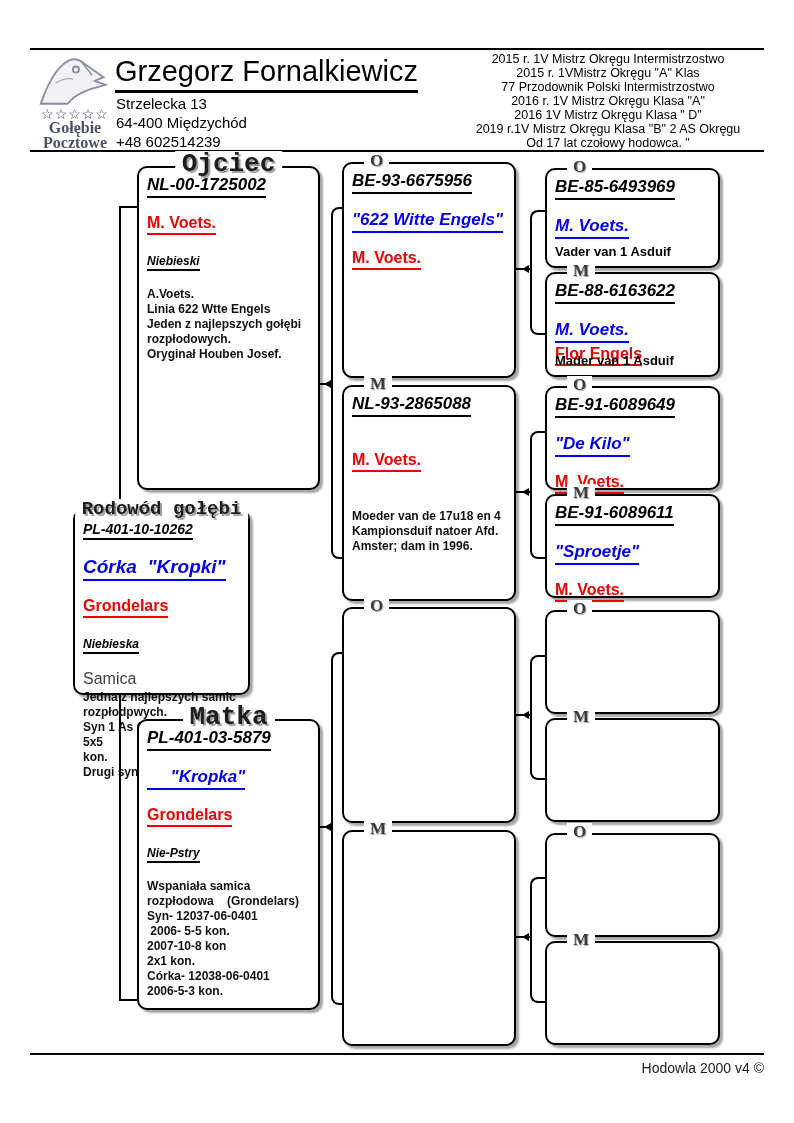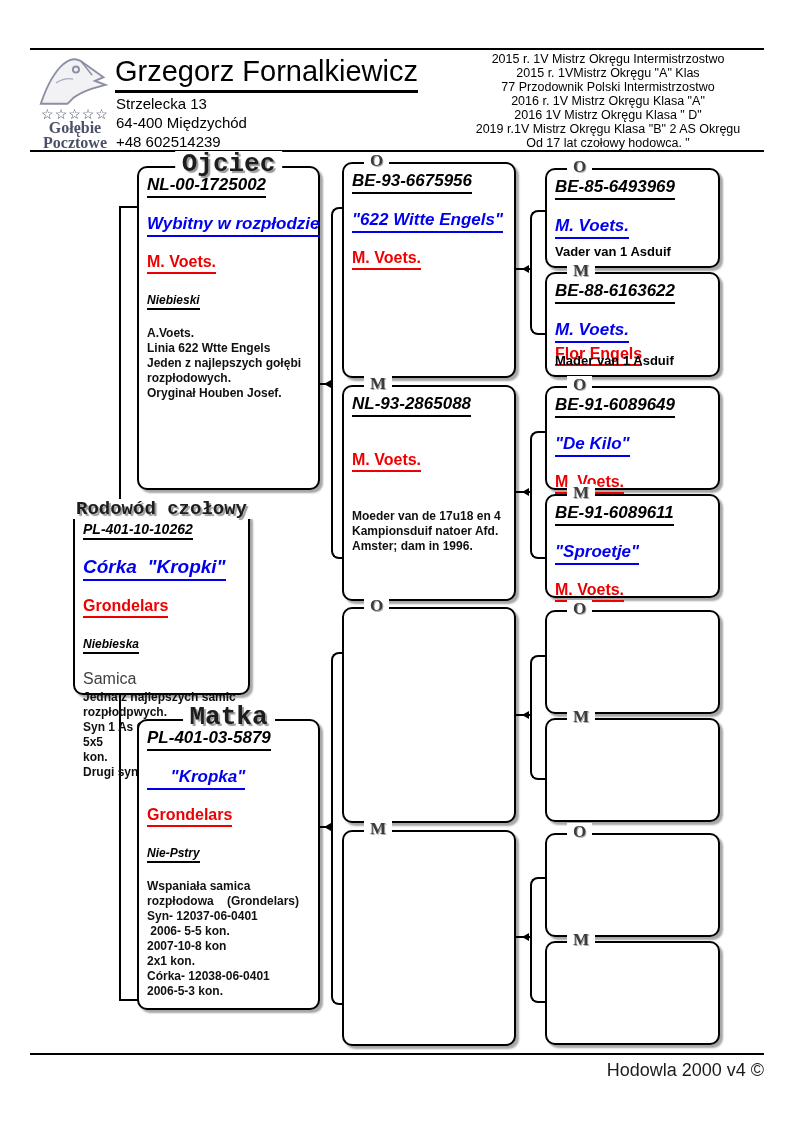--- a/index.html
+++ b/index.html
@@ -36,21 +36,21 @@
   .sex{font-size:16px;color:#3f3f3f;margin-bottom:2px;}
   .desc{font-size:12px;font-weight:bold;line-height:15px;white-space:pre-wrap;color:#101010;margin-top:3px;}
   .note{position:absolute;left:8px;bottom:7px;font-size:13px;font-weight:bold;}
   .gap{height:18px;}
   
   .cv{position:absolute;width:0;border-left:2px solid #000;}
   .ch{position:absolute;height:0;border-top:2px solid #000;}
   .bracket{position:absolute;border-left:2px solid #000;border-top:2px solid #000;border-bottom:2px solid #000;
            border-radius:8px 0 0 8px;}
   .chev{position:absolute;width:0;height:0;border-top:4px solid transparent;border-bottom:4px solid transparent;border-right:7px solid #000;}
-  .footer{position:absolute;right:30px;top:1060px;font-size:18px;color:#1c1c1c;}
+  .footer{position:absolute;right:30px;top:1060px;font-size:14px;color:#1c1c1c;}
 </style>
 </head>
 <body>
 
 <div class="page">
 
   <div class="rule" style="top:48px"></div>
 
   <div class="logo">
     <svg width="76" height="54" viewBox="0 0 80 56">
@@ -107,32 +107,31 @@
   <div class="ch" style="left:516px;top:714px;width:15px"></div>
   <div class="chev" style="left:522px;top:711px"></div>
 
   <div class="bracket" style="left:530px;top:877px;width:15px;height:122px"></div>
   <div class="ch" style="left:516px;top:936px;width:15px"></div>
   <div class="chev" style="left:522px;top:933px"></div>
 
   <div class="pbox" style="left:137px;top:166px;width:183px;height:324px">
     <div class="ptitle">Ojciec</div>
     <div class="ln ring"><span>NL-00-1725002</span></div>
-    <div class="ln name-blue"><span>Wybitny w rozpłodzie</span></div>
     <div class="ln strain-red"><span>M. Voets.</span></div>
     <div class="ln color-black"><span>Niebieski</span></div>
     <div class="desc">A.Voets.
 Linia 622 Wtte Engels
 Jeden z najlepszych gołębi
 rozpłodowych.
 Oryginał Houben Josef.</div>
   </div>
 
   <div class="pbox" style="left:73px;top:509px;width:177px;height:186px;padding-top:9px">
-    <div class="ptitle small">Rodowód czołowy</div>
+    <div class="ptitle small">Rodowód gołębi</div>
     <div class="ln ring big-ring"><span>PL-401-10-10262</span></div>
     <div class="ln name-blue big-name"><span>Córka  "Kropki"</span></div>
     <div class="ln strain-red"><span>Grondelars</span></div>
     <div class="ln color-black"><span>Niebieska</span></div>
     <div class="sex">Samica</div>
     <div class="desc" style="margin-top:0">Jedna z najlepszych samic
 rozpłodpwych.
 Syn 1 As Oddziału młode 5x5
 kon.
 Drugi syn u kolegi</div>

